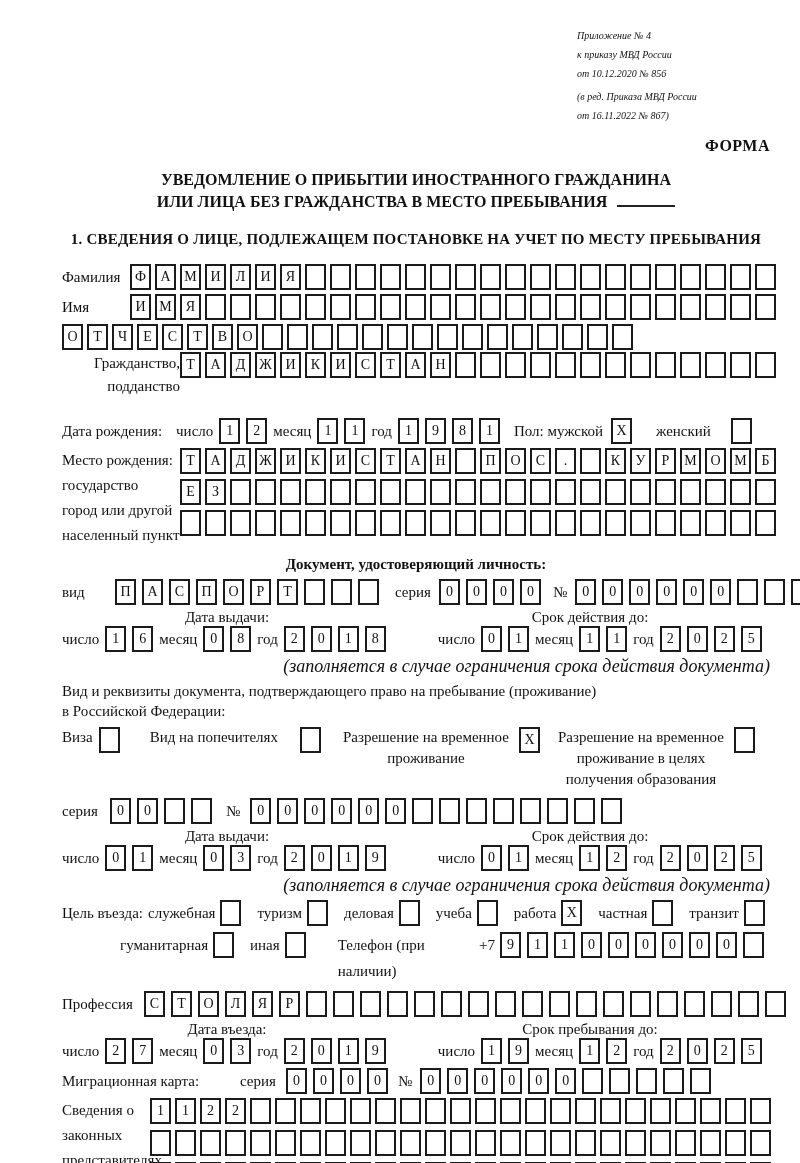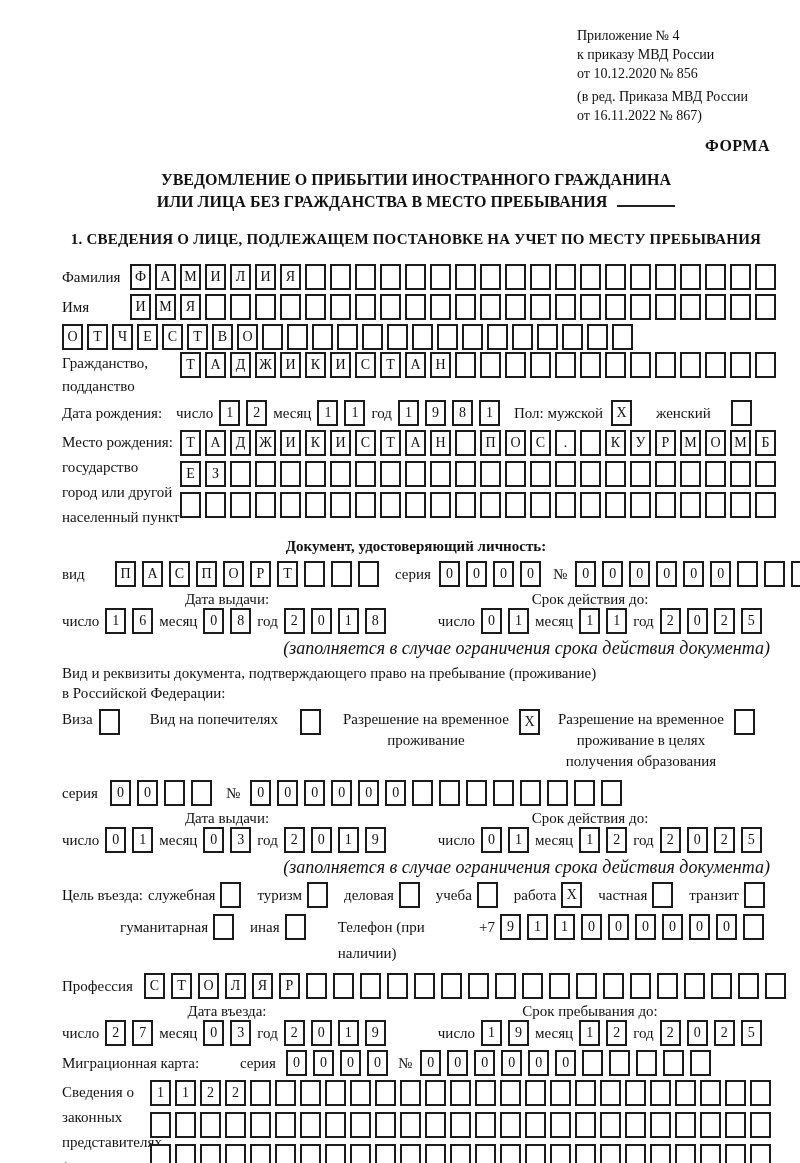--- a/index.html
+++ b/index.html
@@ -2,21 +2,21 @@
 <html><head>
 <meta charset="utf-8">
 <style>
   html,body{margin:0;padding:0;background:#fff;}
   .page{
     width:800px;height:1163px;box-sizing:border-box;
     padding:26px 30px 0 62px;overflow:hidden;
     font-family:"Liberation Serif","DejaVu Serif",serif;
     color:#111;font-size:15px;background:#fff;position:relative;
   }
-  .annex{width:195px;margin-left:auto;margin-right:-2px;font-size:14px;line-height:19px;}
+  .annex{width:195px;margin-left:auto;margin-right:-2px;font-size:10px;line-height:19px;font-style:italic;}
   .annex .gap{height:4px;}
   .forma{text-align:right;font-weight:bold;font-size:16px;margin-top:12px;letter-spacing:.5px;}
   .title{text-align:center;font-weight:bold;font-size:16px;line-height:22px;margin-top:14px;}
   .title-underline{display:inline-block;width:58px;border-bottom:2px solid #222;height:14px;margin-left:10px;}
   .section{font-weight:bold;font-size:15px;margin-top:18px;text-align:center;letter-spacing:.2px;}
   .rows{margin-top:16px;}
   .row{display:flex;align-items:flex-start;margin-bottom:4px;}
   .lbl{line-height:26px;flex:none;}
   .pre{white-space:pre-line;line-height:23px;}
   .cells{display:flex;flex:none;}
@@ -160,21 +160,21 @@
           <span class="cell"></span>
           <span class="cell"></span>
           <span class="cell"></span>
           <span class="cell"></span>
           <span class="cell"></span>
           <span class="cell"></span>
           <span class="cell"></span>
         </span>
     </div>
 
-    <div class="row" style="margin-bottom:2px;">
+    <div class="row" style="margin-bottom:20px;text-align:right;">
       <span class="lbl pre w118">Гражданство,
 подданство</span>
       <span class="cells">
           <span class="cell">Т</span>
           <span class="cell">А</span>
           <span class="cell">Д</span>
           <span class="cell">Ж</span>
           <span class="cell">И</span>
           <span class="cell">К</span>
           <span class="cell">И</span>

